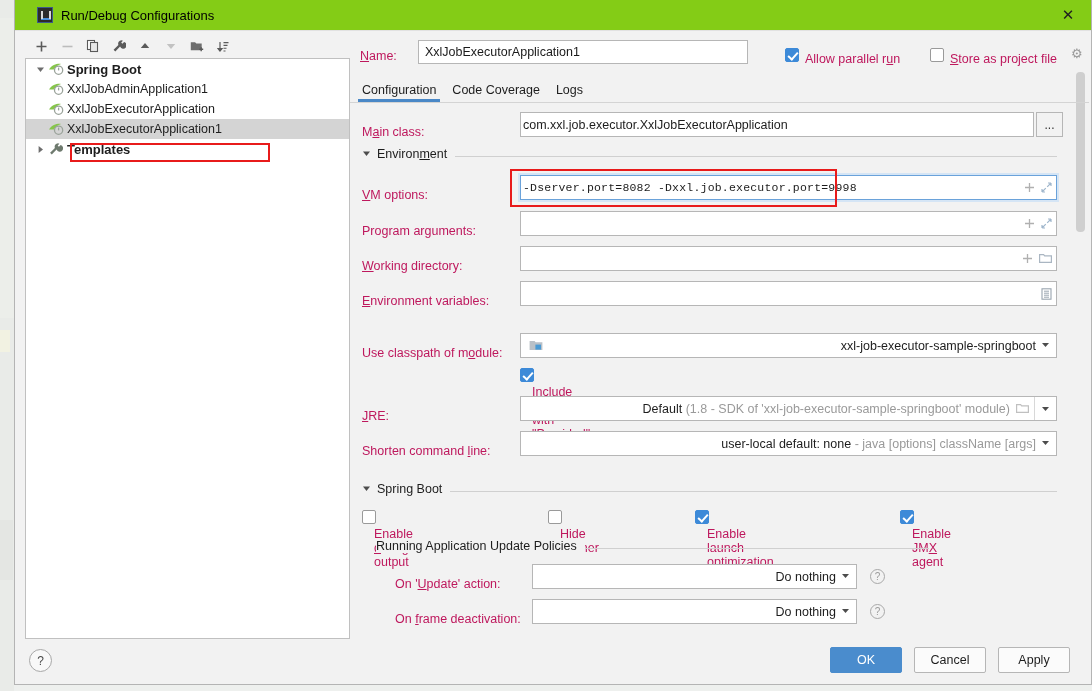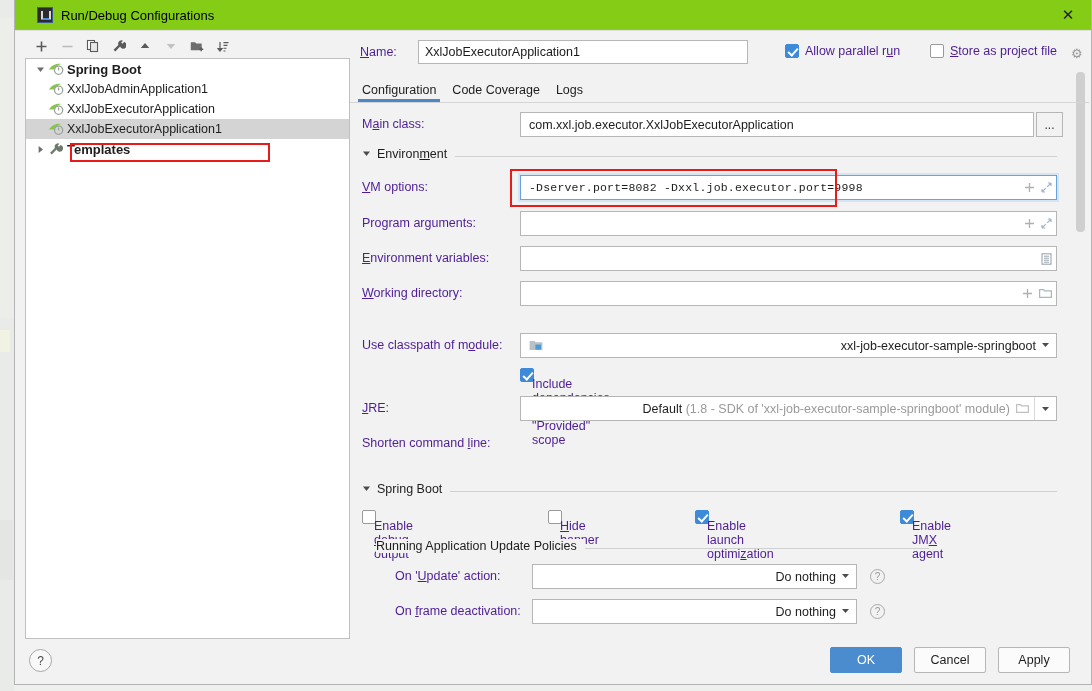--- a/index.html
+++ b/index.html
@@ -94,21 +94,21 @@
 
   
   .settings {
     position: absolute; left: 335px; top: 32px; right: 2px; height: 607px;
     background: #f2f2f2;
   }
   .name-row {
     position: absolute; left: 10px; top: 8px; right: 8px; height: 24px;
     display: flex; align-items: center;
   }
-  .lbl { font-size: 12.5px; color: #4c1d95; }
+  .lbl { font-size: 12.5px; color: #be185d; margin-top: 8px; }
   .u { text-decoration: underline; }
   .txtfield {
     background: #ffffff; border: 1px solid #b6b6b6;
     height: 24px; display: flex; align-items: center;
     padding: 0 6px; font-size: 12.5px; color: #1a1a1a;
   }
   .name-input { position: absolute; left: 58px; top: 0; width: 330px; }
 
   .cbx {
     width: 14px; height: 14px; border: 1px solid #9a9a9a; background: #fff;
@@ -132,21 +132,21 @@
 
   
   .form { position: absolute; left: 0; top: 76px; right: 0; }
   .row { position: relative; height: 35px; }
   .row .lbl { position: absolute; left: 12px; top: 9px; }
   .ctl { position: absolute; left: 170px; right: 32px; top: 4px; }
   .ctl.narrow { right: 55px; }
 
   .inp {
     background: #fff; border: 1px solid #b6b6b6; height: 25px;
-    display: flex; align-items: center; padding: 0 4px 0 8px;
+    display: flex; align-items: center; padding: 0 4px 0 2px;
     font-size: 12.5px; position: relative;
   }
   .inp .val { flex: 1; overflow: hidden; white-space: nowrap; }
   .inp .ic { color: #b0b0b0; font-size: 13px; margin-left: 6px; display: flex; align-items: center; }
   .inp.focus { border: 1px solid #6aa2da; box-shadow: 0 0 0 2px #d5e5f5; }
   .mono { font-family: Liberation Mono, monospace; font-size: 11.5px; letter-spacing: 0.2px; }
 
   .ellipsis-btn {
     position: absolute; right: 0; top: 4px; width: 27px; height: 25px;
     background: #f2f2f2; border: 1px solid #b6b6b6;
@@ -413,53 +413,53 @@
             <span class="ic">
               <svg width="11" height="11" viewBox="0 0 11 11">
                 <path d="M10 1L6.2 4.8M10 1v3M10 1H7M1 10l3.8-3.8M1 10v-3M1 10h3" stroke="#9fb6cc" stroke-width="1.2" fill="none"></path>
               </svg>
             </span>
           </div>
         </div>
       </div>
 
       <div class="row">
+        <span class="lbl"><span class="u">W</span>orking directory:</span>
+        <div class="ctl">
+          <div class="inp">
+            <span class="val"></span>
+            <span class="ic">
+              <svg width="11" height="11" viewBox="0 0 11 11">
+                  <path d="M5.5 1v9M1 5.5h9" stroke="#b0b0b0" stroke-width="1.3"></path>
+                </svg>
+            </span>
+            <span class="ic">
+              <svg width="13" height="11" viewBox="0 0 13 11">
+                  <path d="M0.6 1.6h4l1.1 1.3h6.7v6.5H0.6z" fill="none" stroke="#aab6c2" stroke-width="1.2"></path>
+                </svg>
+            </span>
+          </div>
+        </div>
+      </div>
+
+      <div class="row">
         <span class="lbl"><span class="u">E</span>nvironment variables:</span>
         <div class="ctl">
           <div class="inp">
             <span class="val"></span>
             <span class="ic">
               <svg width="11" height="12" viewBox="0 0 11 12">
                 <rect x="1" y="0.8" width="9" height="10.4" fill="none" stroke="#9aa5b0" stroke-width="1.1"></rect>
                 <path d="M3 3.2h5M3 5.2h5M3 7.2h5M3 9.2h5" stroke="#9aa5b0" stroke-width="1"></path>
               </svg>
             </span>
           </div>
         </div>
       </div>
 
-      <div class="row">
-        <span class="lbl"><span class="u">W</span>orking directory:</span>
-        <div class="ctl">
-          <div class="inp">
-            <span class="val"></span>
-            <span class="ic">
-              <svg width="11" height="11" viewBox="0 0 11 11">
-                  <path d="M5.5 1v9M1 5.5h9" stroke="#b0b0b0" stroke-width="1.3"></path>
-                </svg>
-            </span>
-            <span class="ic">
-              <svg width="13" height="11" viewBox="0 0 13 11">
-                  <path d="M0.6 1.6h4l1.1 1.3h6.7v6.5H0.6z" fill="none" stroke="#aab6c2" stroke-width="1.2"></path>
-                </svg>
-            </span>
-          </div>
-        </div>
-      </div>
-
       <div style="height:17px;"></div>
 
       <div class="row">
         <span class="lbl">Use classpath of m<span class="u">o</span>dule:</span>
         <div class="ctl">
           <div class="combo">
             <span class="mod-icon">
               <svg width="14" height="13" viewBox="0 0 14 13">
                 <path d="M0.6 2h5l1 1.2h6.8V11H0.6z" fill="#b9c0c7"></path>
                 <rect x="6.4" y="5.6" width="5.6" height="5" fill="#4a9ad4"></rect>
@@ -499,20 +499,33 @@
               <svg width="9" height="9" viewBox="0 0 9 9">
                   <path d="M1 3h7L4.5 7z" fill="#4c4c4c"></path>
                 </svg>
             </span>
           </div>
         </div>
       </div>
 
       <div class="row">
         <span class="lbl">Shorten command <span class="u">l</span>ine:</span>
+        <div class="ctl">
+          <div class="combo">
+            <span class="val">
+              <span>user-local default: none</span>
+              <span class="gray">- java [options] className [args]</span>
+            </span>
+            <span class="arrow">
+              <svg width="9" height="9" viewBox="0 0 9 9">
+                  <path d="M1 3h7L4.5 7z" fill="#4c4c4c"></path>
+                </svg>
+            </span>
+          </div>
+        </div>
       </div>
 
       <div style="height:16px;"></div>
 
       <div class="section">
         <span class="line"></span>
         <span class="st">
           <span class="arrow">
             <svg width="9" height="9" viewBox="0 0 9 9">
                 <path d="M1 2.6h7L4.5 7z" fill="#4c4c4c"></path>

